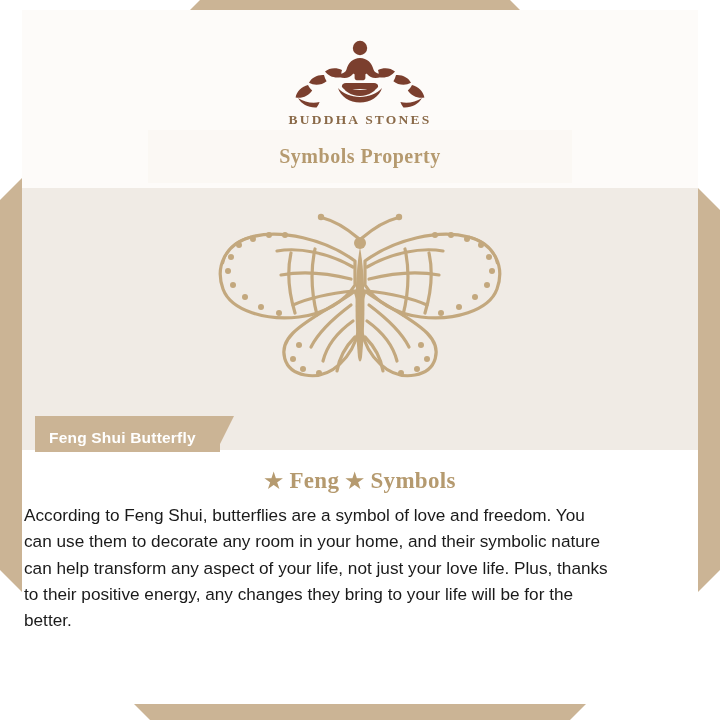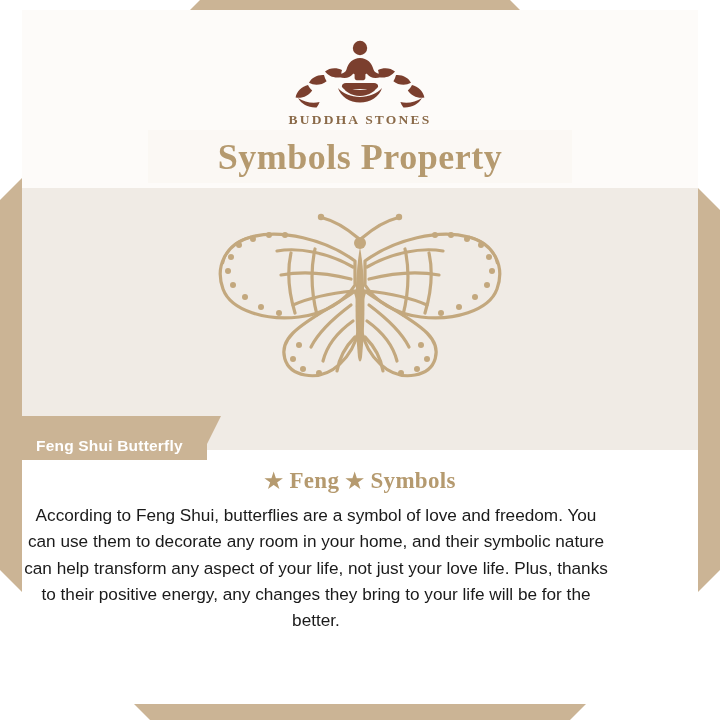--- a/index.html
+++ b/index.html
@@ -132,41 +132,41 @@
     width: 424px;
     height: 53px;
     background: #fbf8f4;
     display: flex;
     align-items: center;
     justify-content: center;
   }
   .title-banner-text {
     font-family: "Liberation Serif", serif;
     font-weight: bold;
-    font-size: 36px;
+    font-size: 20px;
     color: #b59a6f;
     letter-spacing: 0.5px;
   }
 
   
   .butterfly-wrap {
     position: absolute;
     left: 0;
     top: 195px;
     width: 676px;
     text-align: center;
   }
 
   
   .tag {
     position: absolute;
-    left: 0;
+    left: 13px;
     top: 406px;
     height: 28px;
-    padding: 16px 24px 0 14px;
+    padding: 8px 24px 0 14px;
     background: #cbb495;
     display: flex;
     align-items: center;
   }
   .tag-text {
     font-size: 15.5px;
     font-weight: bold;
     color: #ffffff;
     letter-spacing: 0.2px;
   }
@@ -201,21 +201,21 @@
   .paragraph {
     position: absolute;
     left: 0px;
     top: 492px;
     width: 588px;
     padding: 0 2px;
     box-sizing: border-box;
     font-size: 17.2px;
     line-height: 1.53;
     color: #1a1a1a;
-    text-align: center;
+    text-align: left;
   }
 </style>
 </head>
 <body>
 
 <div class="page">
 
   <div class="frame-top"></div>
   <div class="frame-left"></div>
   <div class="frame-right"></div>

